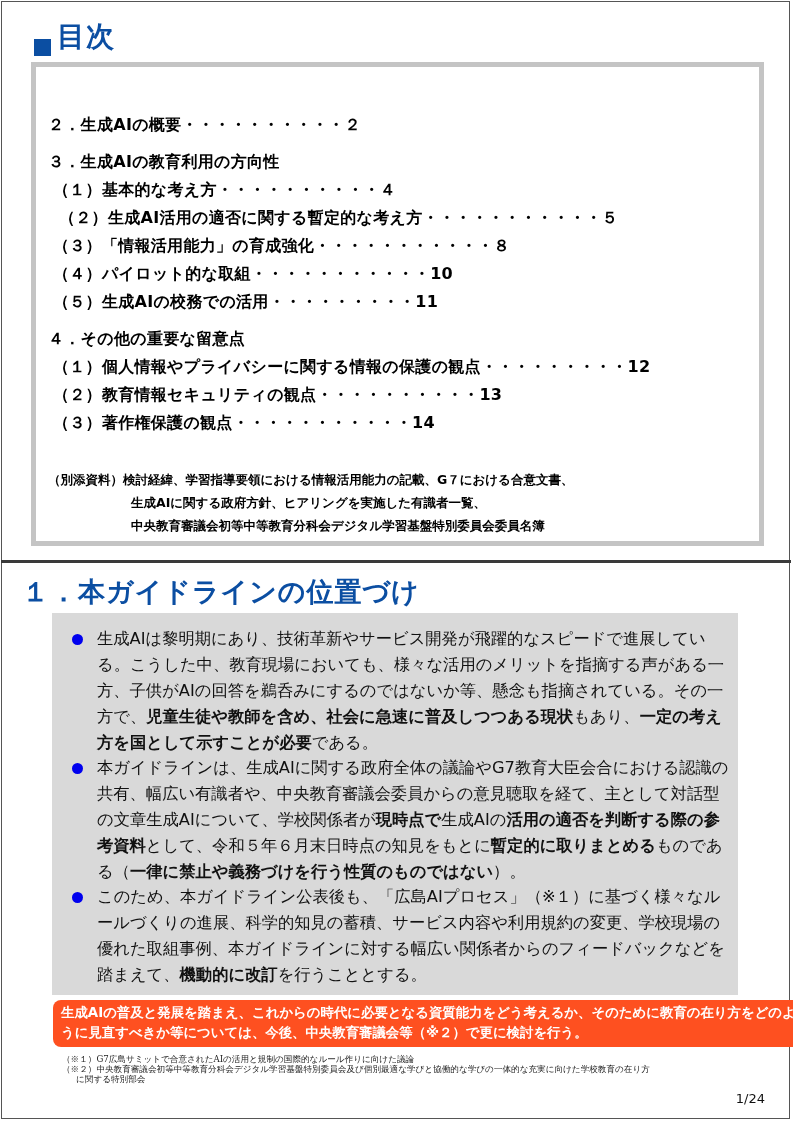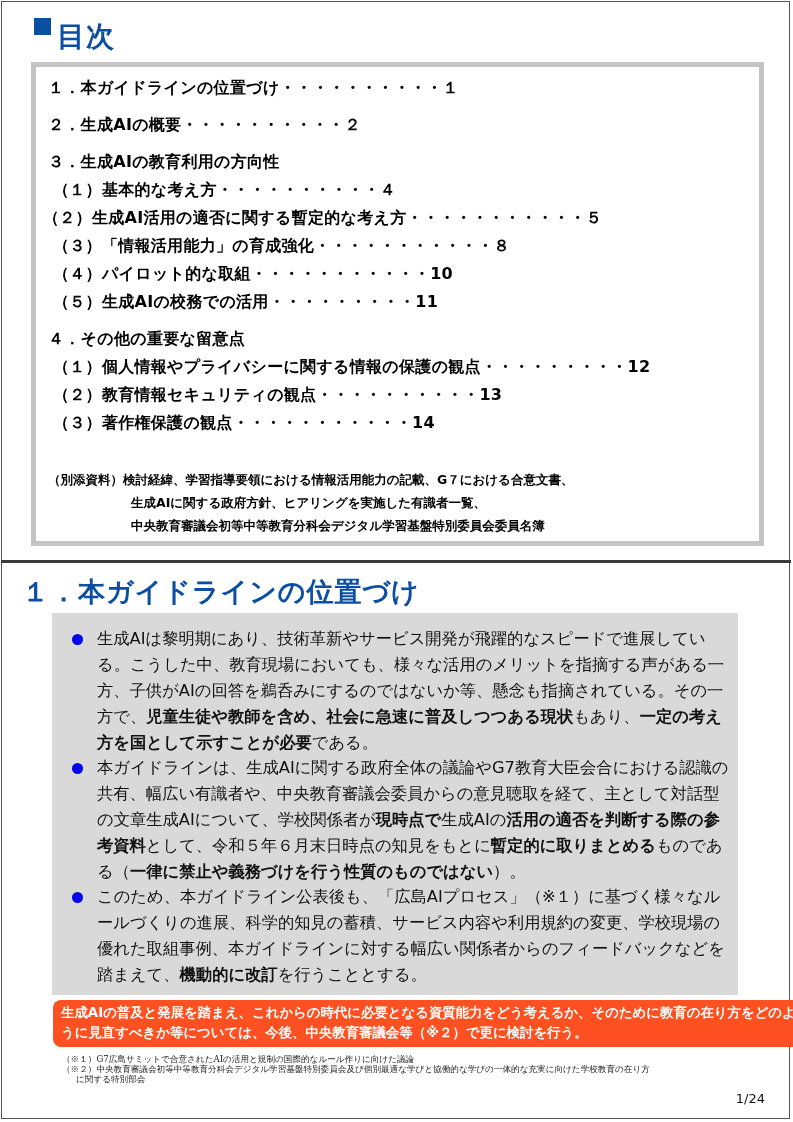--- a/index.html
+++ b/index.html
@@ -4,21 +4,21 @@
 <style>
   html, body { margin:0; padding:0; background:#ffffff; }
   body { width:793px; height:1122px; position:relative; overflow:hidden;
          font-family:"DejaVu Sans", "Liberation Sans", sans-serif; color:#000; }
   .page-frame { position:absolute; left:1px; top:1px; width:789px; height:1118px;
                 border:1px solid #555; box-sizing:border-box; }
   .divider { position:absolute; left:1px; top:560px; width:790px; height:3px; background:#3a3a3a; }
 
   
   .toc-title { position:absolute; left:34px; top:18px; font-size:28px; font-weight:bold;
-               color:#0b4ea2; letter-spacing:1px; display:flex; align-items:flex-start; }
+               color:#0b4ea2; letter-spacing:1px; display:flex; align-items:flex-end; }
   .toc-title .sq { display:inline-block; width:17px; height:17px; background:#0b4ea2; margin-right:6px; }
   .toc-box { position:absolute; left:31px; top:62px; width:733px; height:484px;
              border:5px solid #c4c4c4; box-sizing:border-box; background:#fff; }
   .toc-line { position:absolute; font-weight:bold; font-size:16px; white-space:nowrap; letter-spacing:0.3px; }
   .toc-line.sub { font-size:16px; }
   .toc-note { position:absolute; font-weight:bold; font-size:12.5px; white-space:nowrap; }
 
   
   .sec-title { position:absolute; left:22px; top:574px; font-size:27px; font-weight:bold; color:#0b4ea2; letter-spacing:1px; }
   .gray-box { position:absolute; left:52px; top:613px; width:686px; height:382px; background:#d9d9d9; }
@@ -38,25 +38,24 @@
 <body>
 
 <div class="page-frame"></div>
 
 <div class="toc-title">
   <span class="sq"></span>
   <span>目次</span>
 </div>
 
 <div class="toc-box">
-  <div class="toc-line" style="left:12px; top:11px;">１．本ガイドラインの位置づけ・・・・・・・・・・１</div>
   <div class="toc-line" style="left:12px; top:48px;">２．生成AIの概要・・・・・・・・・・２</div>
   <div class="toc-line" style="left:12px; top:85px;">３．生成AIの教育利用の方向性</div>
   <div class="toc-line sub" style="left:17px; top:113px;">（１）基本的な考え方・・・・・・・・・・４</div>
-  <div class="toc-line sub" style="left:7px; top:141px;">（２）生成AI活用の適否に関する暫定的な考え方・・・・・・・・・・・５</div>
+  <div class="toc-line sub" style="left:23px; top:141px;">（２）生成AI活用の適否に関する暫定的な考え方・・・・・・・・・・・５</div>
   <div class="toc-line sub" style="left:17px; top:169px;">（３）「情報活用能力」の育成強化・・・・・・・・・・・８</div>
   <div class="toc-line sub" style="left:17px; top:197px;">（４）パイロット的な取組・・・・・・・・・・・10</div>
   <div class="toc-line sub" style="left:17px; top:225px;text-align:right;">（５）生成AIの校務での活用・・・・・・・・・11</div>
   <div class="toc-line" style="left:12px; top:262px;">４．その他の重要な留意点</div>
   <div class="toc-line sub" style="left:17px; top:290px;">（１）個人情報やプライバシーに関する情報の保護の観点・・・・・・・・・12</div>
   <div class="toc-line sub" style="left:17px; top:318px;">（２）教育情報セキュリティの観点・・・・・・・・・・13</div>
   <div class="toc-line sub" style="left:17px; top:346px;">（３）著作権保護の観点・・・・・・・・・・・14</div>
 
   <div class="toc-note" style="left:12px; top:405px;">（別添資料）検討経緯、学習指導要領における情報活用能力の記載、G７における合意文書、</div>
   <div class="toc-note" style="left:95px; top:428px;">生成AIに関する政府方針、ヒアリングを実施した有識者一覧、</div>

